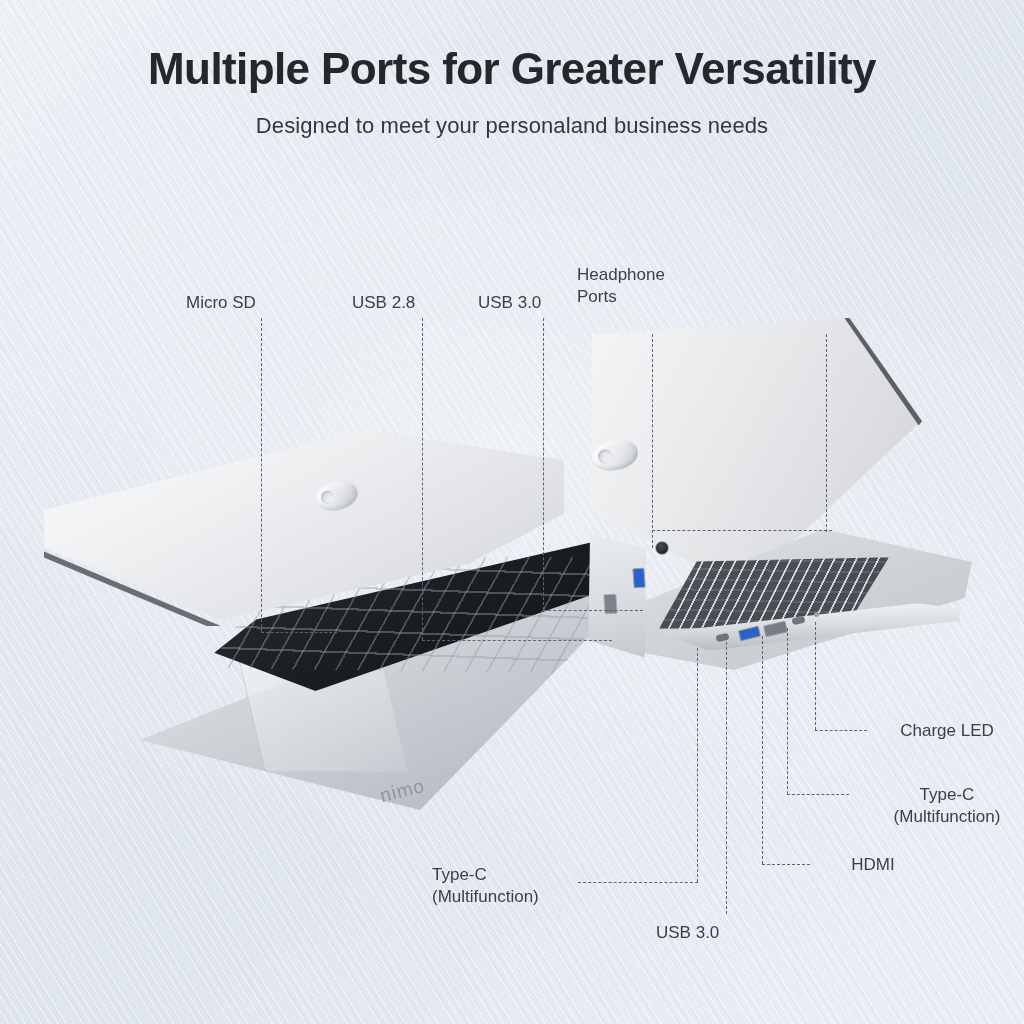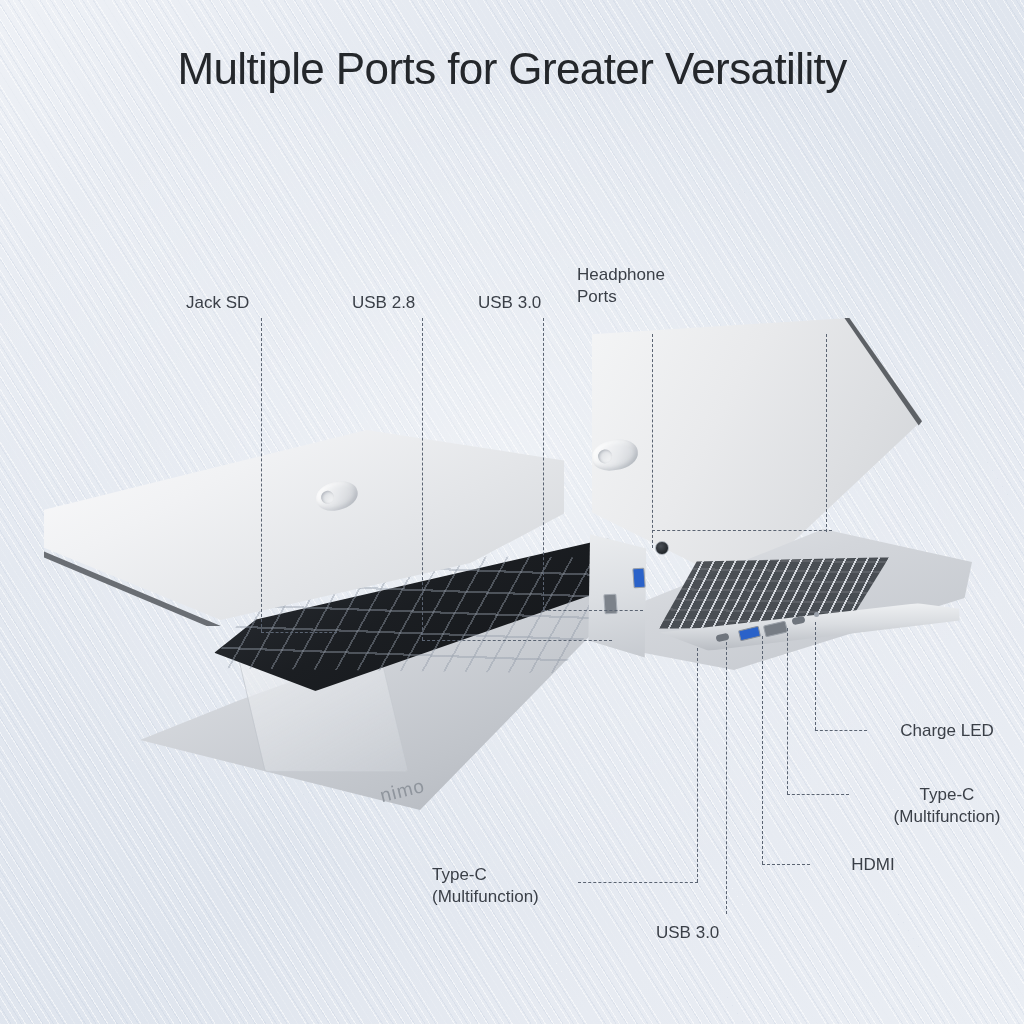--- a/index.html
+++ b/index.html
@@ -47,21 +47,21 @@
     pointer-events: none;
   }
 
   
   .headline {
     position: absolute;
     left: 0; right: 0;
     top: 44px;
     text-align: center;
     font-size: 44px;
-    font-weight: 400;
+    font-weight: 700;
     letter-spacing: -0.6px;
     color: #24272b;
     line-height: 1.15;
   }
   .subhead {
     position: absolute;
     left: 0; right: 0;
     top: 113px;
     text-align: center;
     font-size: 22px;
@@ -305,20 +305,21 @@
 </head>
 <body>
 
 <div id="stage">
 
   <div class="texture"></div>
   <div class="texture2"></div>
   <div class="vignette"></div>
 
   <div class="headline">Multiple Ports for Greater Versatility</div>
+  <div class="subhead">Designed to meet your personaland business needs</div>
 
   <div class="art">
 
     <div class="rl-lid"></div>
     <div class="rl-lid-edge"></div>
     <div class="rl-logo"></div>
     <div class="rl-base"></div>
     <div class="rl-keys"></div>
     <div class="rl-front-edge"></div>
     <div class="port p-typec-left"></div>
@@ -365,21 +366,21 @@
 
   <div class="lead v" style="left:762px; top:636px; height:228px;"></div>
   <div class="lead h" style="left:762px; top:864px; width:48px;"></div>
 
   <div class="lead v" style="left:726px; top:642px; height:272px;"></div>
 
   <div class="lead v" style="left:697px; top:648px; height:234px;"></div>
   <div class="lead h" style="left:578px; top:882px; width:120px;"></div>
 
   <div class="label center" style="left:186px; top:292px; width:150px;">
-    <span>Jack SD</span>
+    <span>Micro SD</span>
   </div>
 
   <div class="label center" style="left:352px; top:292px; width:140px;">
     <span>USB 2.8</span>
   </div>
 
   <div class="label center" style="left:478px; top:292px; width:130px;">
     <span>USB 3.0</span>
   </div>
 

